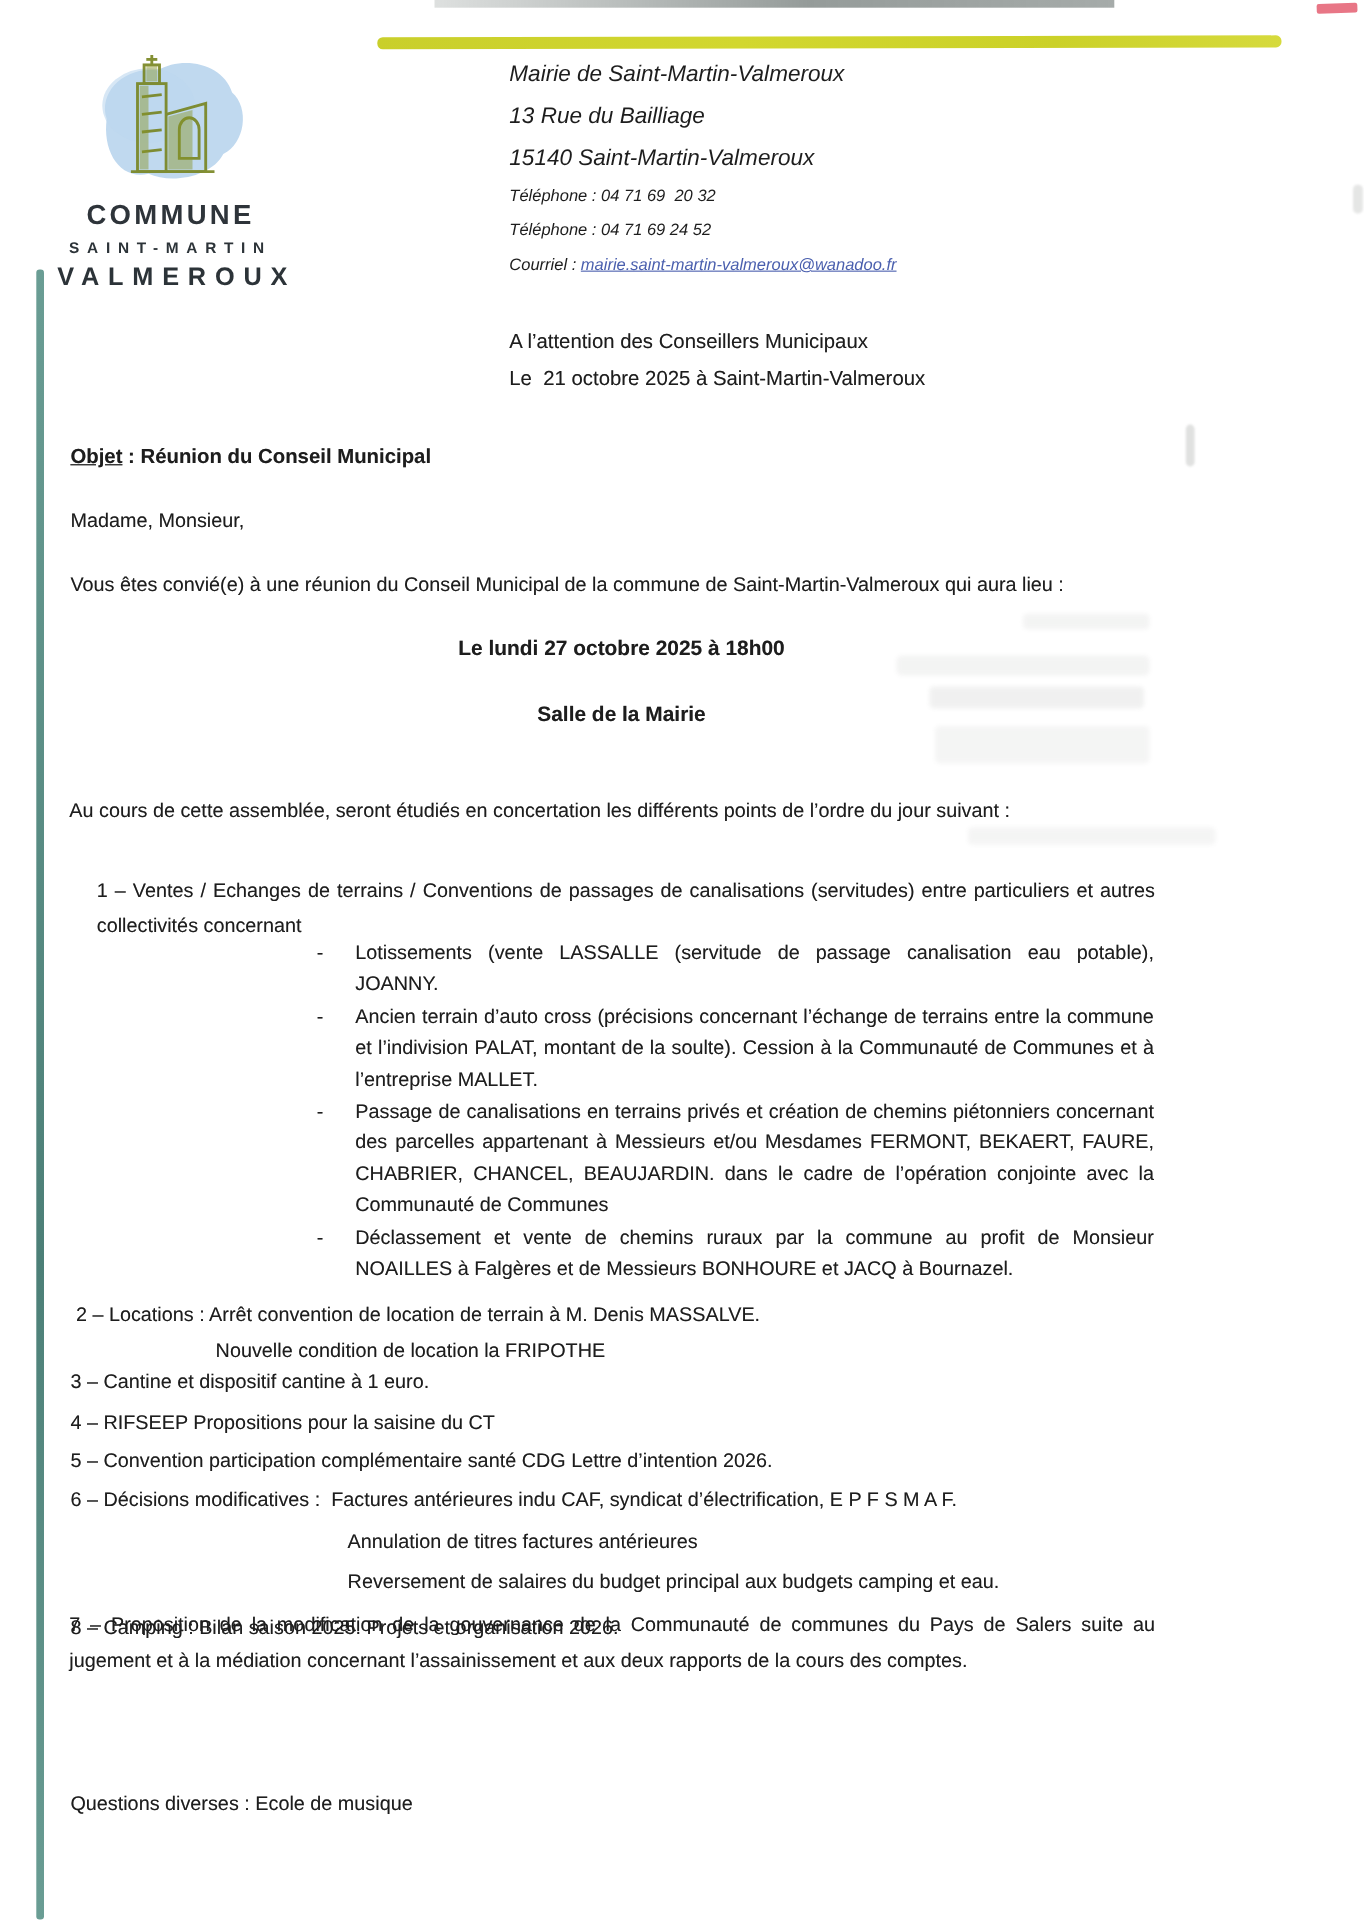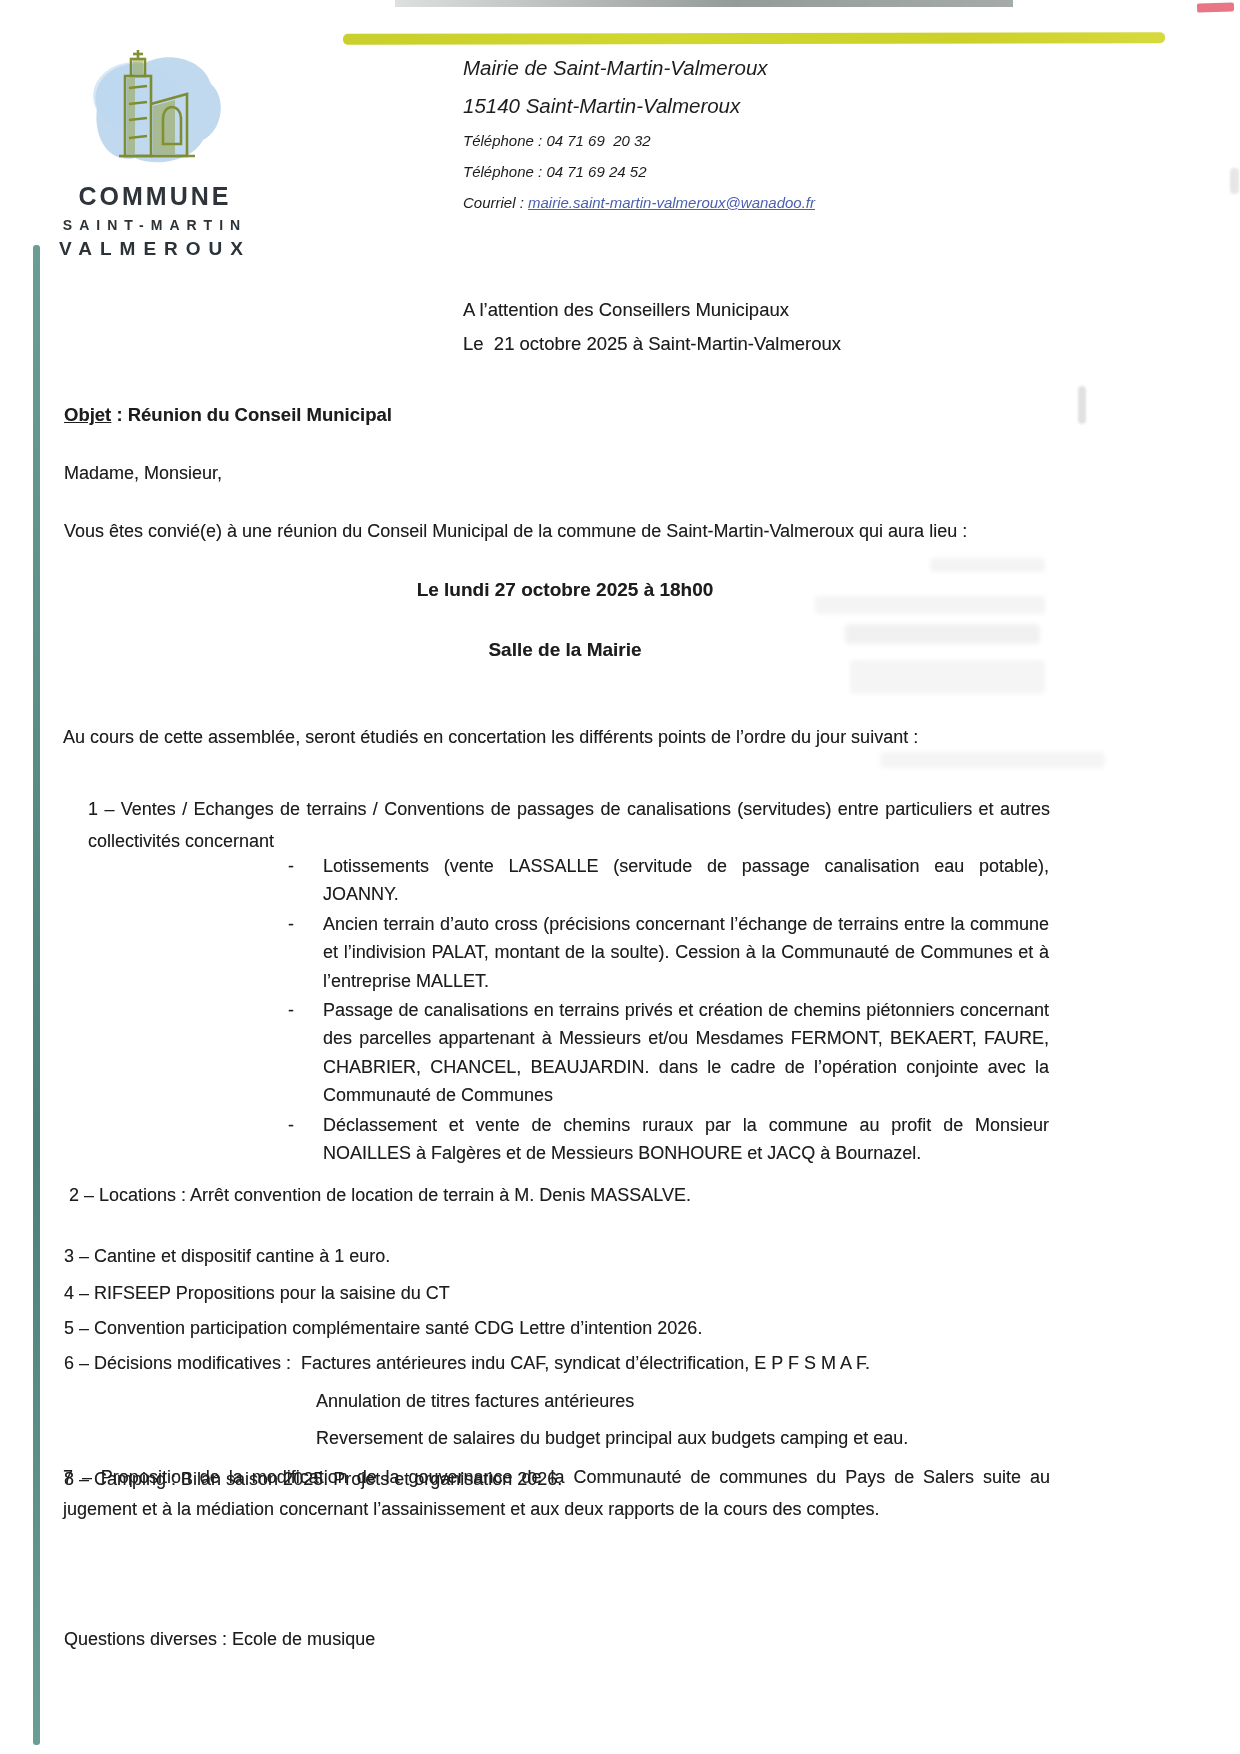--- a/index.html
+++ b/index.html
@@ -43,21 +43,21 @@
     background:linear-gradient(90deg,#c9cf2b,#d2d72f 40%,#cbd128 75%,#d6da3d);
     border-radius:5px;transform:rotate(-.12deg);}
   .left-rule{position:absolute;left:33px;top:245px;width:7px;height:1500px;
     background:linear-gradient(180deg,#6a9d94,#4c7f77 60%,#6a9d94);border-radius:3px;}
 
   
   .logo-block{position:absolute;left:52px;top:46px;width:206px;text-align:center;}
   .logo-block svg{display:block;margin:0 auto;}
   .logo-line1{font-size:25px;font-weight:700;letter-spacing:3px;color:#2e343a;margin-top:2px;}
   .logo-line2{font-size:14px;font-weight:600;letter-spacing:7px;color:#2c3338;margin-top:6px;}
-  .logo-line3{font-size:19px;font-weight:600;letter-spacing:8px;color:#2c3338;margin-top:5px;text-align:center;}
+  .logo-line3{font-size:23px;font-weight:600;letter-spacing:8px;color:#2c3338;margin-top:5px;text-align:center;}
 
   
   .sender{position:absolute;left:463px;top:55px;}
   .sender .big{font-style:italic;font-size:20.5px;line-height:25px;margin-bottom:13px;}
   .sender .small{font-style:italic;font-size:15px;line-height:20px;margin-bottom:11px;}
   .sender .small:first-of-type{margin-top:6px;}
   a.email{color:var(--link);text-decoration:underline;font-style:italic;}
 
   .attention{left:463px;top:299px;font-size:18.5px;}
   .dateline{left:463px;top:333px;font-size:18.5px;}
@@ -130,20 +130,21 @@
         <polygon points="78,60 100,54 100,108 78,108"></polygon>
       </g>
     </svg>
     <div class="logo-line1">COMMUNE</div>
     <div class="logo-line2">SAINT-MARTIN</div>
     <div class="logo-line3">VALMEROUX</div>
   </div>
 
   <div class="sender">
     <div class="big">Mairie de Saint-Martin-Valmeroux</div>
+    <div class="big">13 Rue du Bailliage</div>
     <div class="big">15140 Saint-Martin-Valmeroux</div>
     <div class="small pre"><span>Téléphone : </span><span>04 71 69  20 32</span></div>
     <div class="small"><span>Téléphone : </span><span>04 71 69 24 52</span></div>
     <div class="small"><span>Courriel : </span><a class="email" href="#">mairie.saint-martin-valmeroux@wanadoo.fr</a></div>
   </div>
 
   <div class="t attention">A l’attention des Conseillers Municipaux</div>
   <div class="t dateline pre">Le  21 octobre 2025 à Saint-Martin-Valmeroux</div>
 
   <div class="t subject"><span class="u">Objet</span><span class="pre"> : Réunion du Conseil Municipal</span></div>
@@ -157,20 +158,21 @@
   <div class="t item1">1 – Ventes / Echanges de terrains / Conventions de passages de canalisations (servitudes) entre particuliers et autres collectivités concernant</div>
   <ul class="bullets">
     <li>Lotissements (vente LASSALLE (servitude de passage canalisation eau potable), JOANNY.</li>
     <li>Ancien terrain d’auto cross (précisions concernant l’échange de terrains entre la commune et l’indivision PALAT, montant de la soulte). Cession à la Communauté de Communes et à l’entreprise MALLET.</li>
     <li>Passage de canalisations en terrains privés et création de chemins piétonniers concernant des parcelles appartenant à Messieurs et/ou Mesdames FERMONT, BEKAERT, FAURE, CHABRIER, CHANCEL, BEAUJARDIN. dans le cadre de l’opération conjointe avec la Communauté de Communes</li>
     <li>Déclassement et vente de chemins ruraux par la commune au profit de Monsieur NOAILLES à Falgères et de Messieurs BONHOURE et JACQ à Bournazel.</li>
   </ul>
 
   <div class="t item2">
     <div>2 – Locations : Arrêt convention de location de terrain à M. Denis MASSALVE.</div>
+    <div class="sub">Nouvelle condition de location la FRIPOTHE</div>
   </div>
   <div class="t item3">3 – Cantine et dispositif cantine à 1 euro.</div>
   <div class="t item4">4 – RIFSEEP Propositions pour la saisine du CT</div>
   <div class="t item5">5 – Convention participation complémentaire santé CDG Lettre d’intention 2026.</div>
   <div class="t item6 pre">6 – Décisions modificatives :  Factures antérieures indu CAF, syndicat d’électrification, E P F S M A F.</div>
   <div class="t item6sub1">Annulation de titres factures antérieures</div>
   <div class="t item6sub2">Reversement de salaires du budget principal aux budgets camping et eau.</div>
   <div class="t item7">7 – Proposition de la modification de la gouvernance de la Communauté de communes du Pays de Salers suite au jugement et à la médiation concernant l’assainissement et aux deux rapports de la cours des comptes.</div>
   <div class="t item8">8 – Camping : Bilan saison 2025. Projets et organisation 2026.</div>
 

